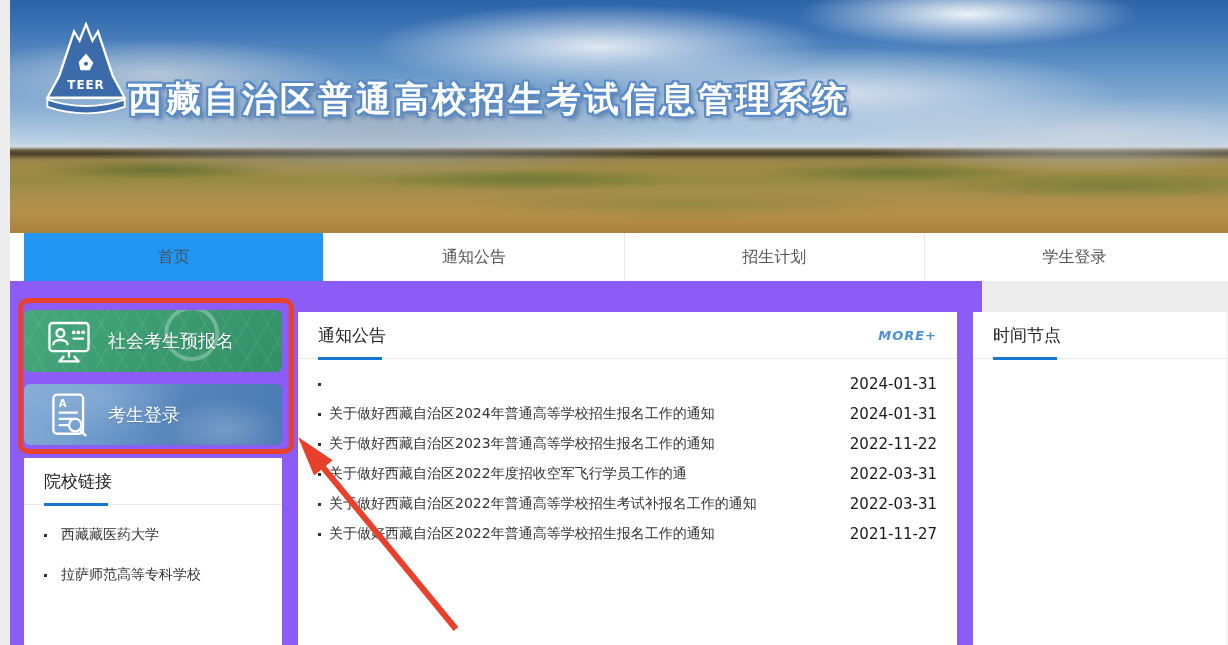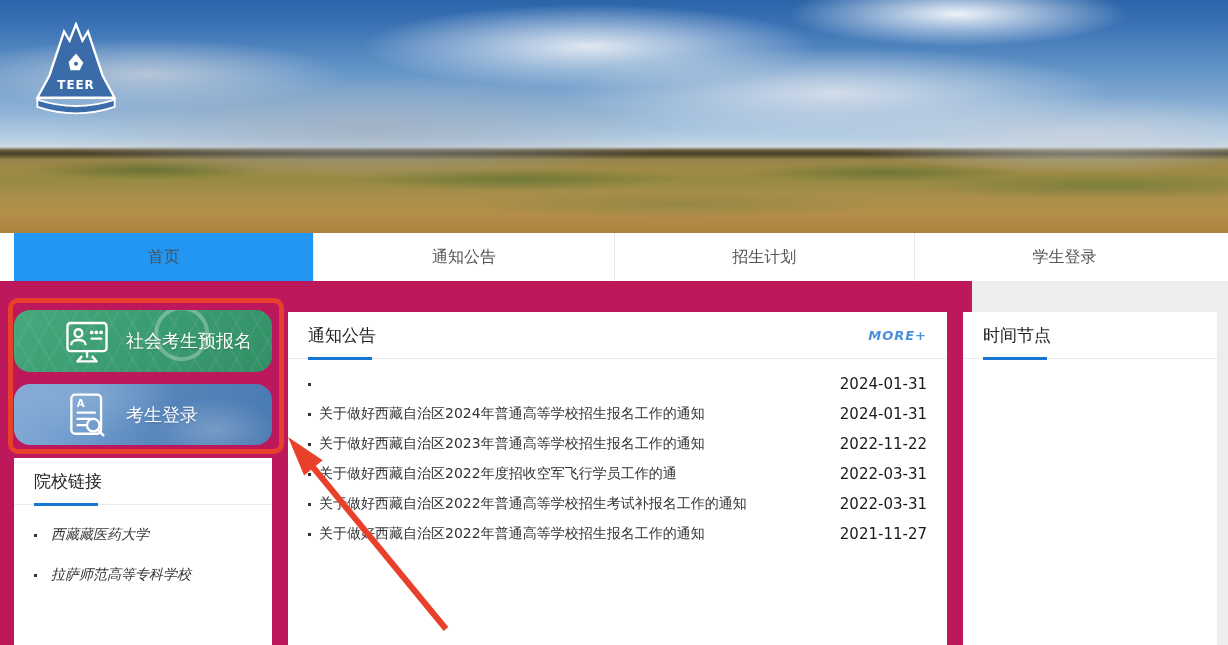--- a/index.html
+++ b/index.html
@@ -1,18 +1,18 @@
 <!DOCTYPE html>
 <html><head>
 <meta charset="utf-8">
 <style>
   * { margin:0; padding:0; box-sizing:border-box; }
   html,body { width:1228px; height:645px; overflow:hidden; background:#ededed;
     font-family:"DejaVu Sans","Liberation Sans",sans-serif; }
-  #stage { position:relative; width:972px; height:645px; background:#be185d; }
+  #stage { position:relative; width:972px; height:645px; background:#8b5cf6;margin-left:10px; }
 
   
   #banner { position:absolute; left:0; top:0; width:1228px; height:233px;
     background-image:
       radial-gradient(ellipse 260px 50px at 78% 6%, rgba(248,250,252,.95), transparent 65%),
       radial-gradient(ellipse 350px 65px at 48% 20%, rgba(240,243,247,.9), transparent 65%),
       radial-gradient(ellipse 300px 55px at 12% 32%, rgba(200,208,220,.8), transparent 65%),
       radial-gradient(ellipse 420px 70px at 68% 40%, rgba(225,230,238,.85), transparent 65%),
       radial-gradient(ellipse 500px 80px at 30% 55%, rgba(160,172,188,.7), transparent 65%),
       radial-gradient(ellipse 380px 60px at 88% 58%, rgba(205,212,222,.75), transparent 65%),
@@ -34,22 +34,22 @@
       4px 4px 4px rgba(20,50,110,.45); }
 
   
   #navbar { position:absolute; left:0; top:233px; width:1228px; height:48px; background:#fff; }
   .nav-inner { margin:0 14px; display:flex; height:48px;justify-content:space-between; }
   .tab { flex:1; text-align:center; line-height:48px; font-size:16px; color:#555; cursor:pointer; }
   .tab + .tab { border-left:1px solid #e8e8e8; }
   .tab.active { background:#2196f3; color:#47525c; border-left:none; }
 
   
-  .quick-btn { position:absolute; left:14px; width:258px; border-radius:16px;
-    display:flex; align-items:center; color:#fff; font-size:18px; cursor:pointer; overflow:hidden;padding-left:28px; }
+  .quick-btn { position:absolute; left:14px; width:258px; border-radius:6px;
+    display:flex; align-items:center; color:#fff; font-size:18px; cursor:pointer; overflow:hidden; }
   #btn-prereg { top:310px; height:62px;
     background-image:
       radial-gradient(circle 30px at 65% 38%, transparent 23px, rgba(255,255,255,.28) 24px, rgba(255,255,255,.28) 27px, transparent 28px),
       repeating-linear-gradient(60deg, rgba(255,255,255,.05) 0 2px, transparent 2px 18px),
       repeating-linear-gradient(-60deg, rgba(255,255,255,.05) 0 2px, transparent 2px 18px),
       linear-gradient(135deg,#46a87c,#3a9a6f 55%,#339066); }
   #btn-login { top:384px; height:61px;
     background-image:
       radial-gradient(ellipse 90px 45px at 78% 75%, rgba(255,255,255,.22), transparent 70%),
       radial-gradient(ellipse 120px 60px at 30% 20%, rgba(255,255,255,.14), transparent 70%),
@@ -74,41 +74,42 @@
   .notice-row { display:flex; align-items:center; height:30px; }
   .n-bullet { width:3px; height:3px; background:#333; margin:0 8px 0 4px; flex:none; }
   .n-title { font-size:14px; color:#333; white-space:nowrap; overflow:hidden;
     text-overflow:ellipsis; cursor:pointer; }
   .n-date { margin-left:auto; padding-left:14px; font-size:15px; color:#1a1a1a; white-space:nowrap; }
 
   
   #links-list { padding:10px 20px 0 20px; }
   .link-row { display:flex; align-items:center; height:40px; cursor:pointer; }
   .l-bullet { width:3px; height:3px; background:#333; margin-right:14px; flex:none; }
-  .l-label { font-size:14px; color:#333; white-space:nowrap;font-style:italic; }
+  .l-label { font-size:14px; color:#333; white-space:nowrap; }
 
   
   #red-rect { position:absolute; left:8px; top:298px; width:276px; height:156px;
     border:5px solid #e8402a; border-radius:10px; z-index:5; }
   #arrow-svg { position:absolute; left:0; top:0; width:1228px; height:645px;
     z-index:6; pointer-events:none; }
 </style>
 </head>
 <body>
 
 <div id="stage">
 
   <div id="banner">
     <svg id="logo" viewBox="0 0 100 108">
       <polygon points="50,2 57,20 63,10 79,58 92,82 8,82 21,58 37,10 43,20" fill="#3b6ba8" stroke="#fff" stroke-width="2.5"></polygon>
       <polygon points="50,34 58,44 54,52 44,52 42,43" fill="#fff"></polygon>
       <circle cx="50" cy="45" r="2.2" fill="#3b6ba8"></circle>
       <text x="50" y="72" text-anchor="middle" font-size="13" font-weight="bold" fill="#fff" letter-spacing="1">TEER</text>
       <path d="M8 84 Q50 98 92 84 L92 92 Q50 106 8 92 Z" fill="#3b6ba8" stroke="#fff" stroke-width="2"></path>
     </svg>
+    <div id="site-title">西藏自治区普通高校招生考试信息管理系统</div>
   </div>
 
   <div id="navbar">
     <div class="nav-inner">
       <div class="tab active">首页</div>
       <div class="tab">通知公告</div>
       <div class="tab">招生计划</div>
       <div class="tab">学生登录</div>
     </div>
   </div>

